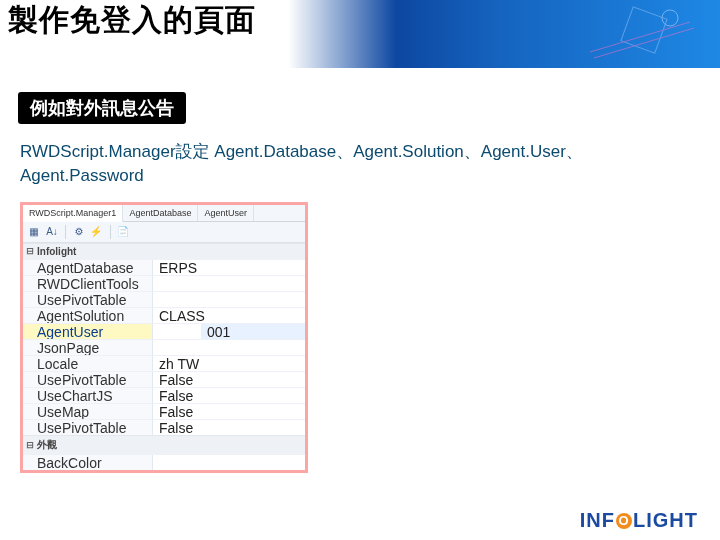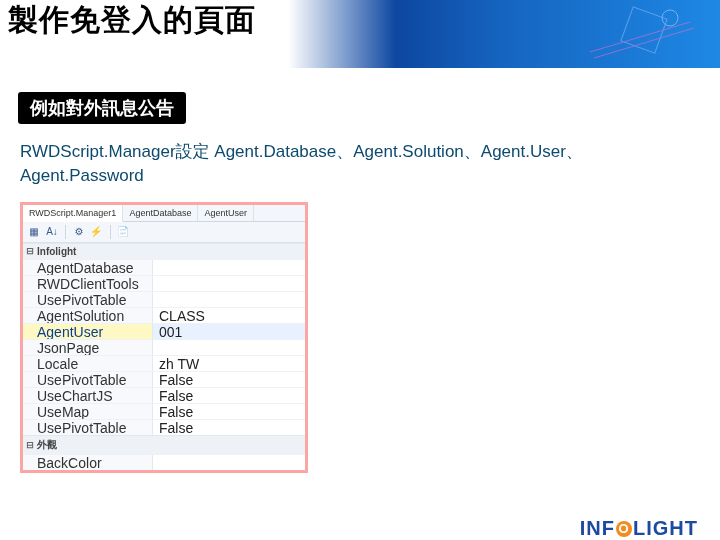--- a/index.html
+++ b/index.html
@@ -138,25 +138,26 @@
     color: #222;
     overflow: hidden;
     white-space: nowrap;
   }
   .prop-row.selected .pname {
     background: #fef9c3;
     color: #0a3d91;
   }
   .prop-row.selected .pval {
     background: #e8f1ff;
+    margin-left: 48px;
   }
   .footer-logo {
     position: absolute;
     right: 22px;
-    bottom: 0;
+    bottom: 8px;
     font-weight: 800;
     font-size: 20px;
     letter-spacing: 1px;
   }
   .footer-logo .inf { color: #1b4aa0; }
   .footer-logo .obullet {
     display: inline-flex;
     width: 16px;
     height: 16px;
     border-radius: 50%;
@@ -205,20 +206,21 @@
     <span class="ticon">📄</span>
   </div>
 
   <div class="prop-cat">
     <span class="tw">⊟</span>
     <span>Infolight</span>
   </div>
 
   <div class="prop-row">
     <div class="pname">AgentDatabase</div>
+    <div class="pval">ERPS</div>
   </div>
   <div class="prop-row">
     <div class="pname">RWDClientTools</div>
     <div class="pval"></div>
   </div>
   <div class="prop-row">
     <div class="pname">UsePivotTable</div>
     <div class="pval"></div>
   </div>
   <div class="prop-row">

